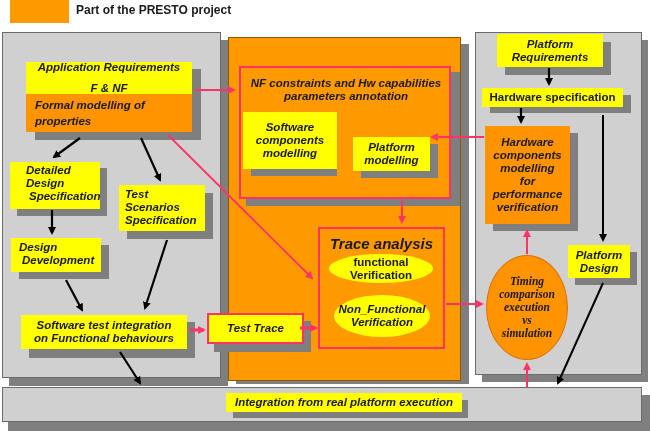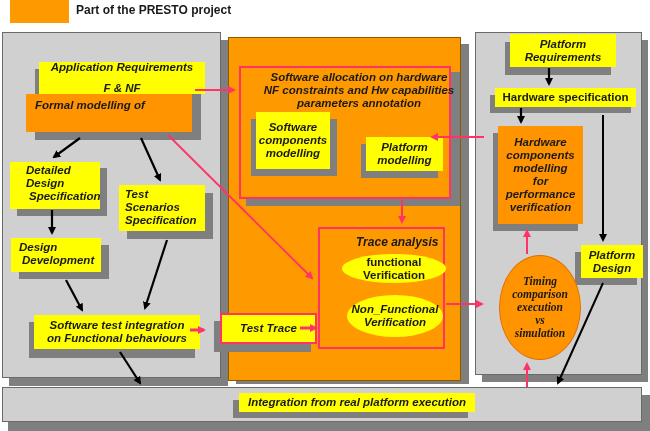--- a/index.html
+++ b/index.html
@@ -5,21 +5,21 @@
   html, body { margin: 0; padding: 0; background: #ffffff; }
   #stage { position: relative; width: 650px; height: 431px; overflow: hidden; background: #ffffff;
     font-family: "Liberation Sans", sans-serif; font-weight: bold; color: #1a1a1a; }
   .abs { position: absolute; box-sizing: border-box; }
   .panel-gray { background: #d0d0d0; border: 1px solid #6a6a6a; }
   .panel-orange { background: #ff9900; border: 1px solid #8a5a00; }
   .shadow { background: #7f7f7f; }
   .ybox { background: #ffff00; font-style: italic; font-size: 11.5px; line-height: 13px; }
   .obox { background: #ff9300; font-style: italic; font-size: 11.5px; line-height: 13px; }
   .redframe { border: 2px solid #ff3366; }
-  .center { text-align: center; display: flex; align-items: center; justify-content: center; flex-direction: column; margin-left: 13px; }
+  .center { text-align: center; display: flex; align-items: center; justify-content: center; flex-direction: column; }
   .ellipse { border-radius: 50%; }
   svg#arrows { position: absolute; left: 0; top: 0; width: 650px; height: 431px; pointer-events: none; }
   .legend-text { font-size: 12px; font-style: normal; }
 </style>
 </head>
 <body>
 
 <div id="stage">
 
   <div class="abs" style="left:10px;top:0px;width:59px;height:23px;background:#ff9900;"></div>
@@ -41,20 +41,21 @@
   <div class="abs shadow" style="left:482px;top:40px;width:166px;height:342px;"></div>
   <div class="abs panel-gray" style="left:475px;top:32px;width:167px;height:343px;"></div>
 
   <div class="abs shadow" style="left:35px;top:69px;width:166px;height:71px;"></div>
   <div class="abs ybox center" style="left:26px;top:62px;width:166px;height:32px;gap:8px;">
     <span>Application Requirements</span>
     <span>F &amp; NF</span>
   </div>
   <div class="abs obox" style="left:26px;top:94px;width:166px;height:38px;padding:3px 0 0 9px;line-height:16px;">
     <div>Formal modelling of</div>
+    <div>properties</div>
   </div>
 
   <div class="abs shadow" style="left:17px;top:168px;width:90px;height:48px;"></div>
   <div class="abs ybox" style="left:10px;top:162px;width:90px;height:47px;padding:2px 0 0 16px;">
     <div>Detailed</div>
     <div>Design</div>
     <div style="padding-left:3px;">Specification</div>
   </div>
 
   <div class="abs shadow" style="left:127px;top:193px;width:86px;height:46px;"></div>
@@ -77,40 +78,39 @@
   </div>
 
   <div class="abs shadow" style="left:214px;top:321px;width:97px;height:31px;"></div>
   <div class="abs ybox redframe center" style="left:207px;top:313px;width:97px;height:31px;">
     <span>Test Trace</span>
   </div>
 
   <div class="abs shadow" style="left:246px;top:72px;width:214px;height:134px;"></div>
   <div class="abs redframe" style="left:239px;top:66px;width:212px;height:133px;background:#ff9900;"></div>
   <div class="abs center" style="left:241px;top:70px;width:210px;height:40px;font-style:italic;font-size:11.5px;line-height:13px;">
-    <span>Software allocation on hardware</span>
     <span>NF constraints and Hw capabilities</span>
     <span>parameters annotation</span>
   </div>
 
   <div class="abs shadow" style="left:251px;top:119px;width:86px;height:57px;"></div>
-  <div class="abs ybox center" style="left:243px;top:112px;width:74px;height:57px;">
+  <div class="abs ybox center" style="left:243px;top:112px;width:94px;height:57px;">
     <span>Software</span>
     <span>components</span>
     <span>modelling</span>
   </div>
 
   <div class="abs shadow" style="left:361px;top:144px;width:77px;height:34px;"></div>
   <div class="abs ybox center" style="left:353px;top:137px;width:77px;height:34px;">
     <span>Platform</span>
     <span>modelling</span>
   </div>
 
   <div class="abs redframe" style="left:318px;top:227px;width:127px;height:122px;"></div>
-  <div class="abs" style="left:318px;top:235px;width:127px;font-style:italic;font-size:12px;margin-left:38px;">Trace analysis</div>
+  <div class="abs" style="left:318px;top:235px;width:127px;text-align:center;font-style:italic;font-size:15px;">Trace analysis</div>
 
   <div class="abs ybox ellipse center" style="left:329px;top:254px;width:104px;height:29px;font-style:normal;">
     <span>functional</span>
     <span>Verification</span>
   </div>
 
   <div class="abs ybox ellipse center" style="left:334px;top:295px;width:96px;height:42px;">
     <span>Non_Functional</span>
     <span>Verification</span>
   </div>

